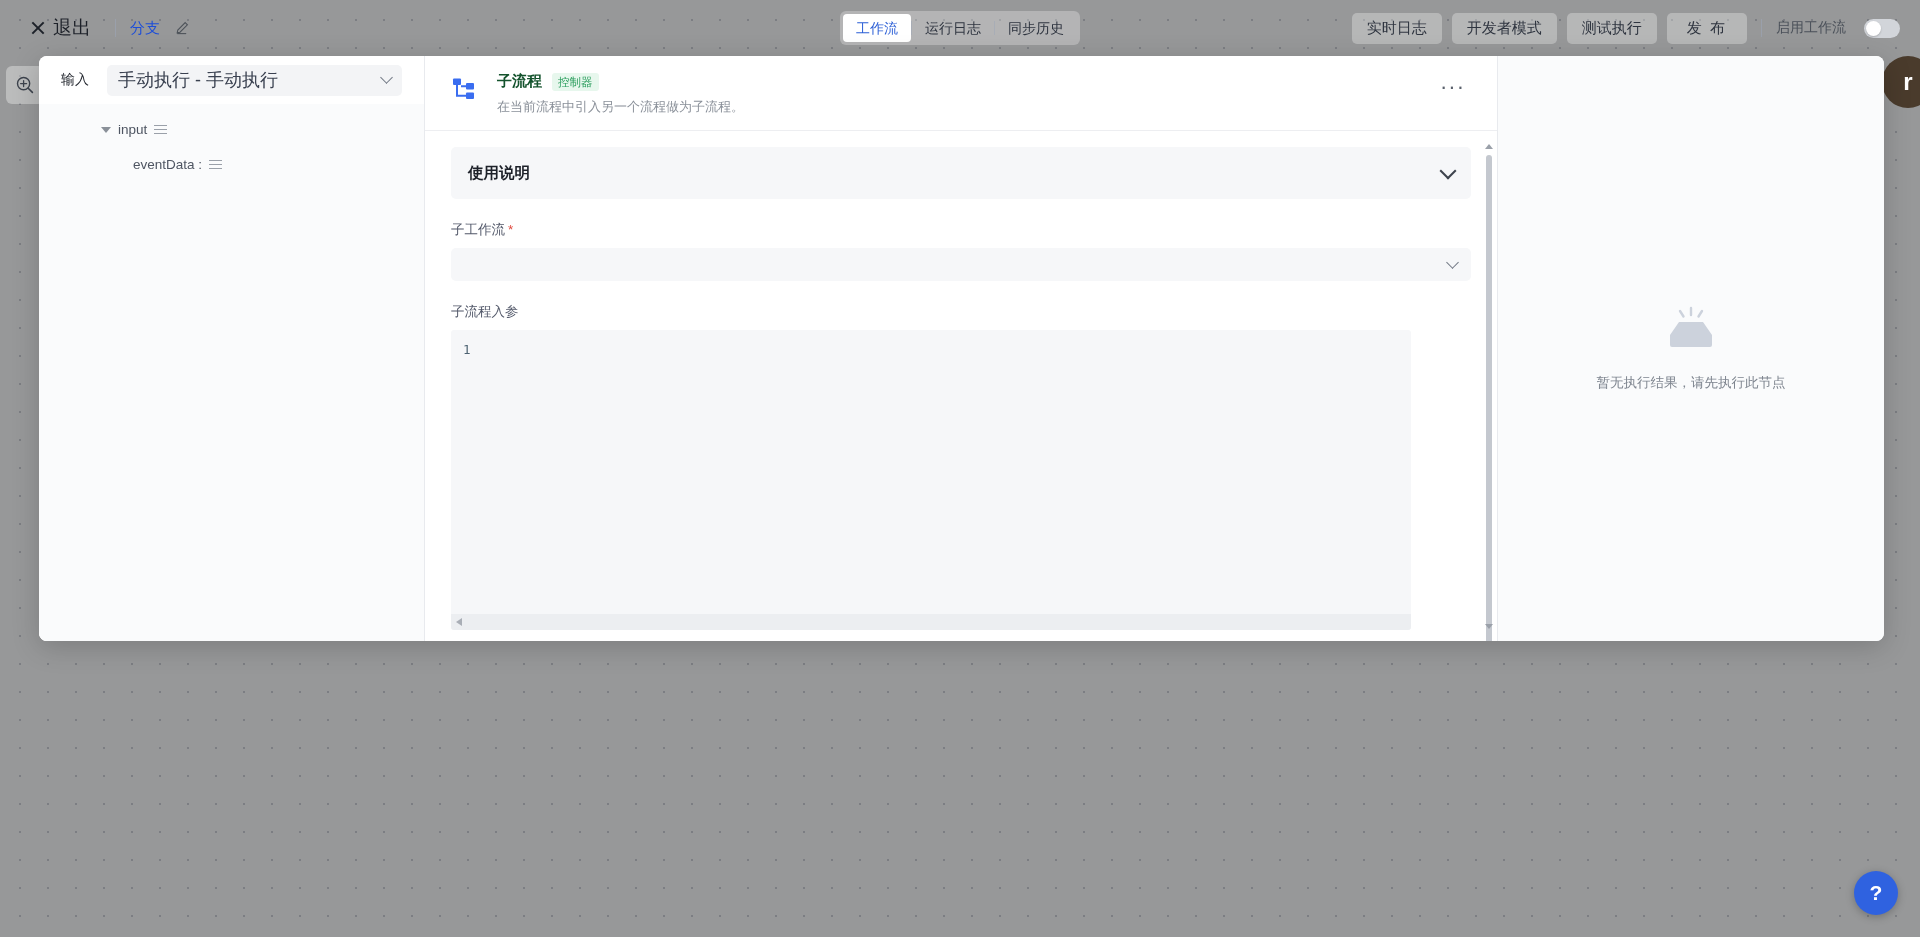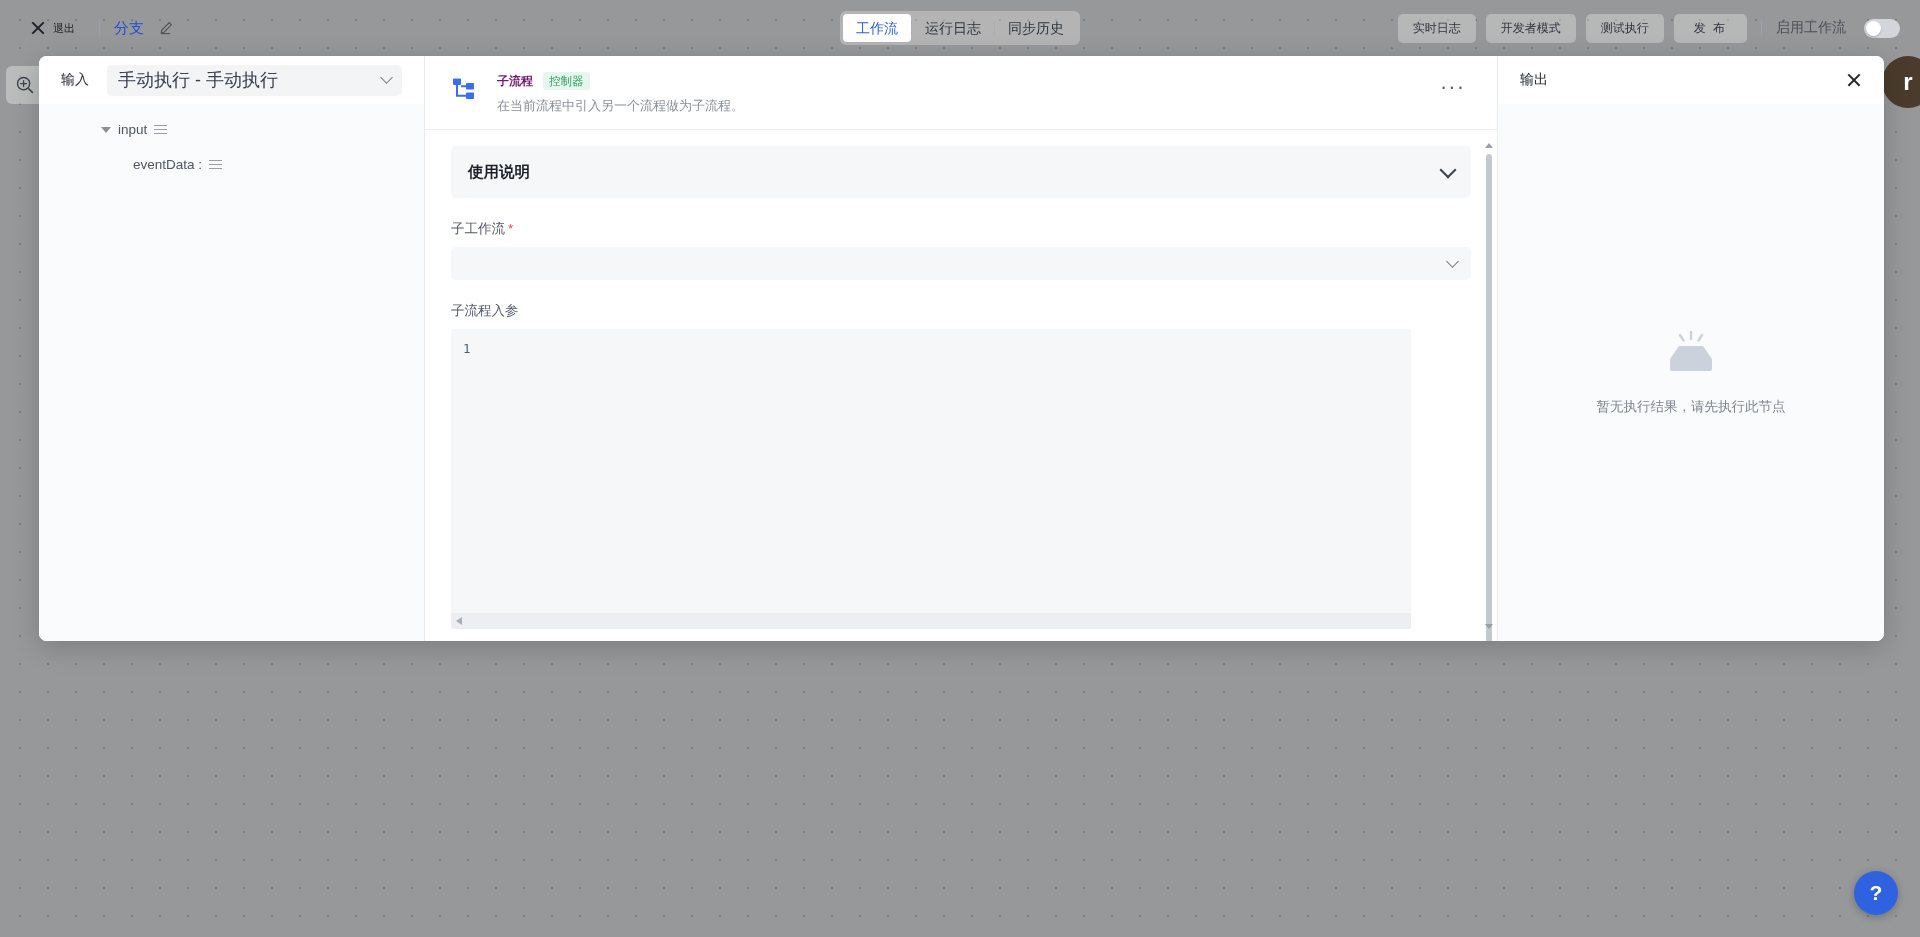--- a/index.html
+++ b/index.html
@@ -30,21 +30,21 @@
   #topbar {
     position: absolute; top: 0; left: 0; right: 0; height: 56px;
     display: flex; align-items: center;
     z-index: 5;
     color: #1d2129;
     padding: 0 20px;
   }
   .tb-left { display: flex; align-items: center; gap: 0px; }
   .exit-btn {
     display: flex; align-items: center; gap: 8px;
-    font-size: 11px; color: #1d2129; cursor: pointer;
+    font-size: 19px; color: #1d2129; cursor: pointer;
     padding: 4px 10px; border-radius: 4px;
   }
   .exit-x {
     width: 15px; height: 15px; position: relative; display: inline-block;
   }
   .exit-x::before, .exit-x::after {
     content: ""; position: absolute; left: 50%; top: 50%;
     width: 16px; height: 2px; background: #1d2129;
     transform-origin: center;
   }
@@ -71,21 +71,21 @@
     border-radius: 4px; cursor: pointer; line-height: 20px;
     white-space: nowrap;
   }
   .seg-tab.active { background: #ffffff; color: #2c5fd6; font-weight: 500; }
   .seg-sep { width: 1px; height: 14px; background: #a8adb6; }
 
   .tb-right {
     margin-left: auto; display: flex; align-items: center; gap: 10px;
   }
   .tb-btn {
-    font-size: 12px; color: #2f3540; background: rgba(255,255,255,0.30);
+    font-size: 15px; color: #2f3540; background: rgba(255,255,255,0.30);
     border-radius: 5px; padding: 6px 15px; cursor: pointer; white-space: nowrap;
   }
   .tb-btn.publish { padding: 6px 20px; letter-spacing: 2px; }
   .tb-sep { width: 1px; height: 18px; background: #9aa0ab; margin: 0 4px; }
   .toggle-label { font-size: 14px; color: #4a5059; margin-right: 8px; }
   .toggle {
     width: 36px; height: 19px; border-radius: 10px; background: #d2d5da;
     position: relative; cursor: pointer; flex: none;
   }
   .toggle .knob {
@@ -185,21 +185,21 @@
     position: relative; min-width: 0;
   }
   .node-head {
     display: flex; align-items: flex-start; gap: 16px;
     padding: 16px 26px 14px 26px;
     border-bottom: 1px solid #edeef1;
   }
   .node-icon { width: 30px; height: 30px; flex: none; margin-top: 3px; }
   .node-meta { flex: 1; min-width: 0; }
   .node-title-row { display: flex; align-items: center; gap: 10px; }
-  .node-title { font-size: 12px; font-weight: 700; color: #701a75; font-family: Liberation Mono, monospace; }
+  .node-title { font-size: 15px; font-weight: 700; color: #14532d; font-family: Liberation Mono, monospace; }
   .badge {
     font-size: 11.5px; color: #2a9d5c; background: #e7f7ed;
     border-radius: 3px; padding: 2px 6px; line-height: 14px;
   }
   .node-desc { font-size: 13px; color: #8a9099; margin-top: 7px; }
   .more-btn {
     font-size: 22px; color: #5a616c; cursor: pointer;
     letter-spacing: 1px; line-height: 14px; padding: 8px 6px; flex: none;
   }
 
@@ -435,24 +435,20 @@
           </span>
         <span class="thumb"></span>
         <span class="arrow-dn">
             <i class="tri-dn"></i>
           </span>
       </div>
     </div>
   </div>
 
   <div id="pane-output">
-    <div class="out-head">
-      <span class="pane-title">输出</span>
-      <span class="close-x"></span>
-    </div>
     <div class="out-body">
       <span>
         <svg width="54" height="48" viewBox="0 0 54 48" fill="none">
           <path d="M15 16h24l9 13H33a6 6 0 01-12 0H6z" fill="#ccd2dc"></path>
           <path d="M6 29h42v10a2 2 0 01-2 2H8a2 2 0 01-2-2z" fill="#ccd2dc"></path>
           <path d="M27 2v7M16 5l3.5 5.5M38 5l-3.5 5.5" stroke="#ccd2dc" stroke-width="2.4" stroke-linecap="round"></path>
         </svg>
       </span>
       <span class="empty-text">暂无执行结果，请先执行此节点</span>
     </div>

